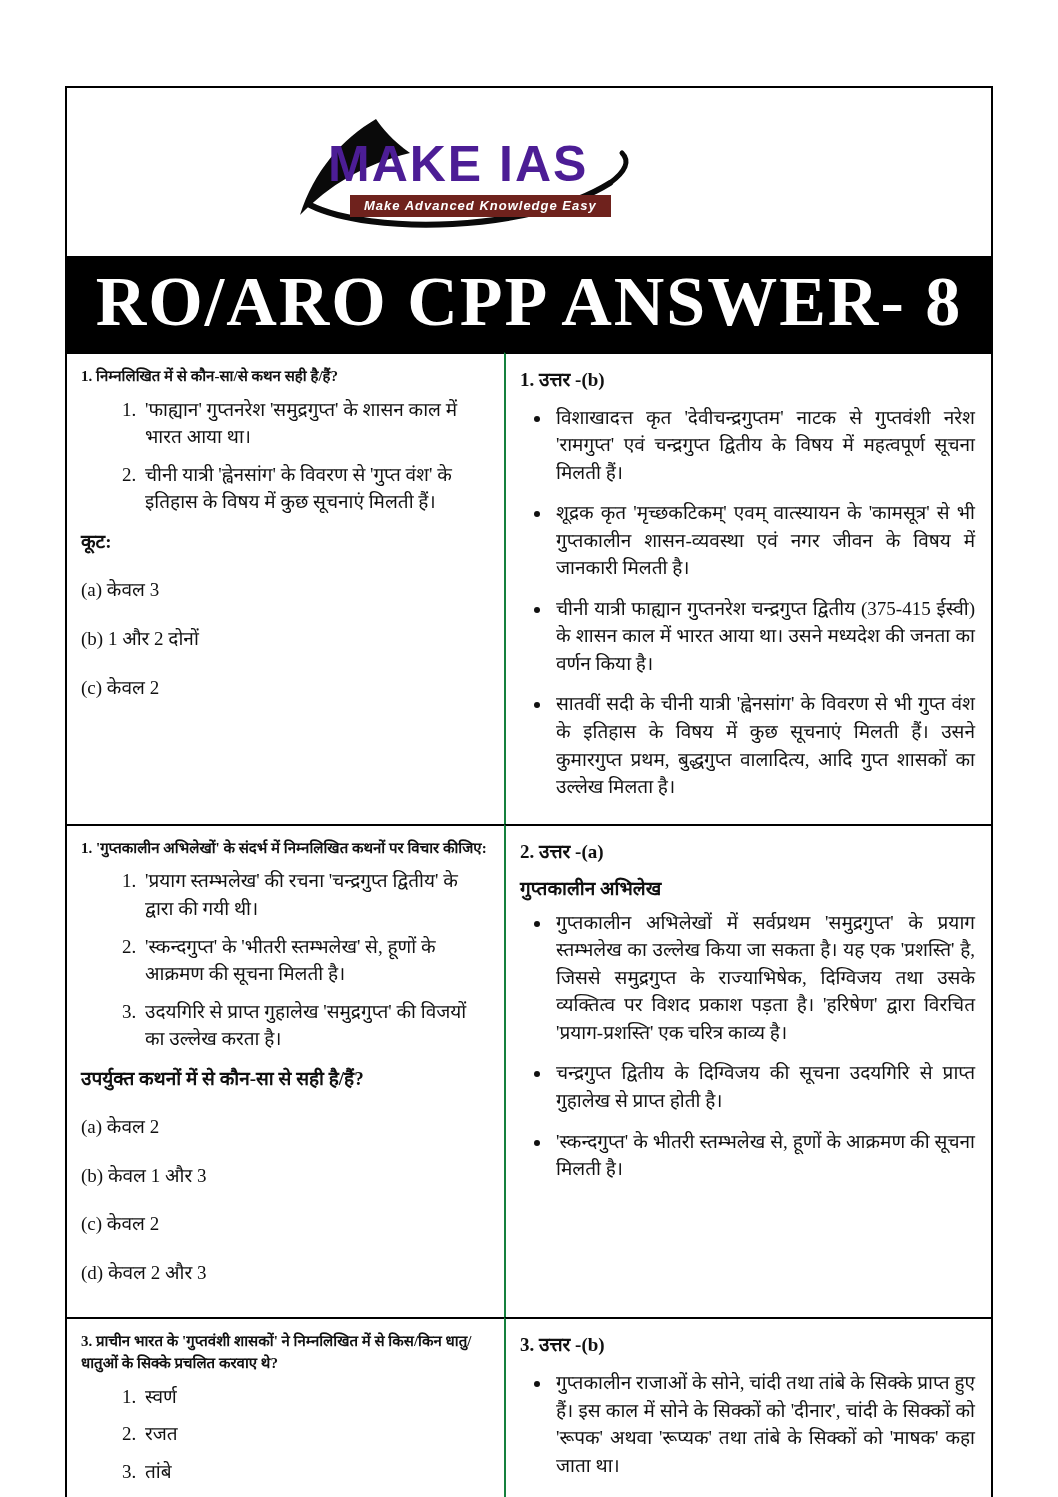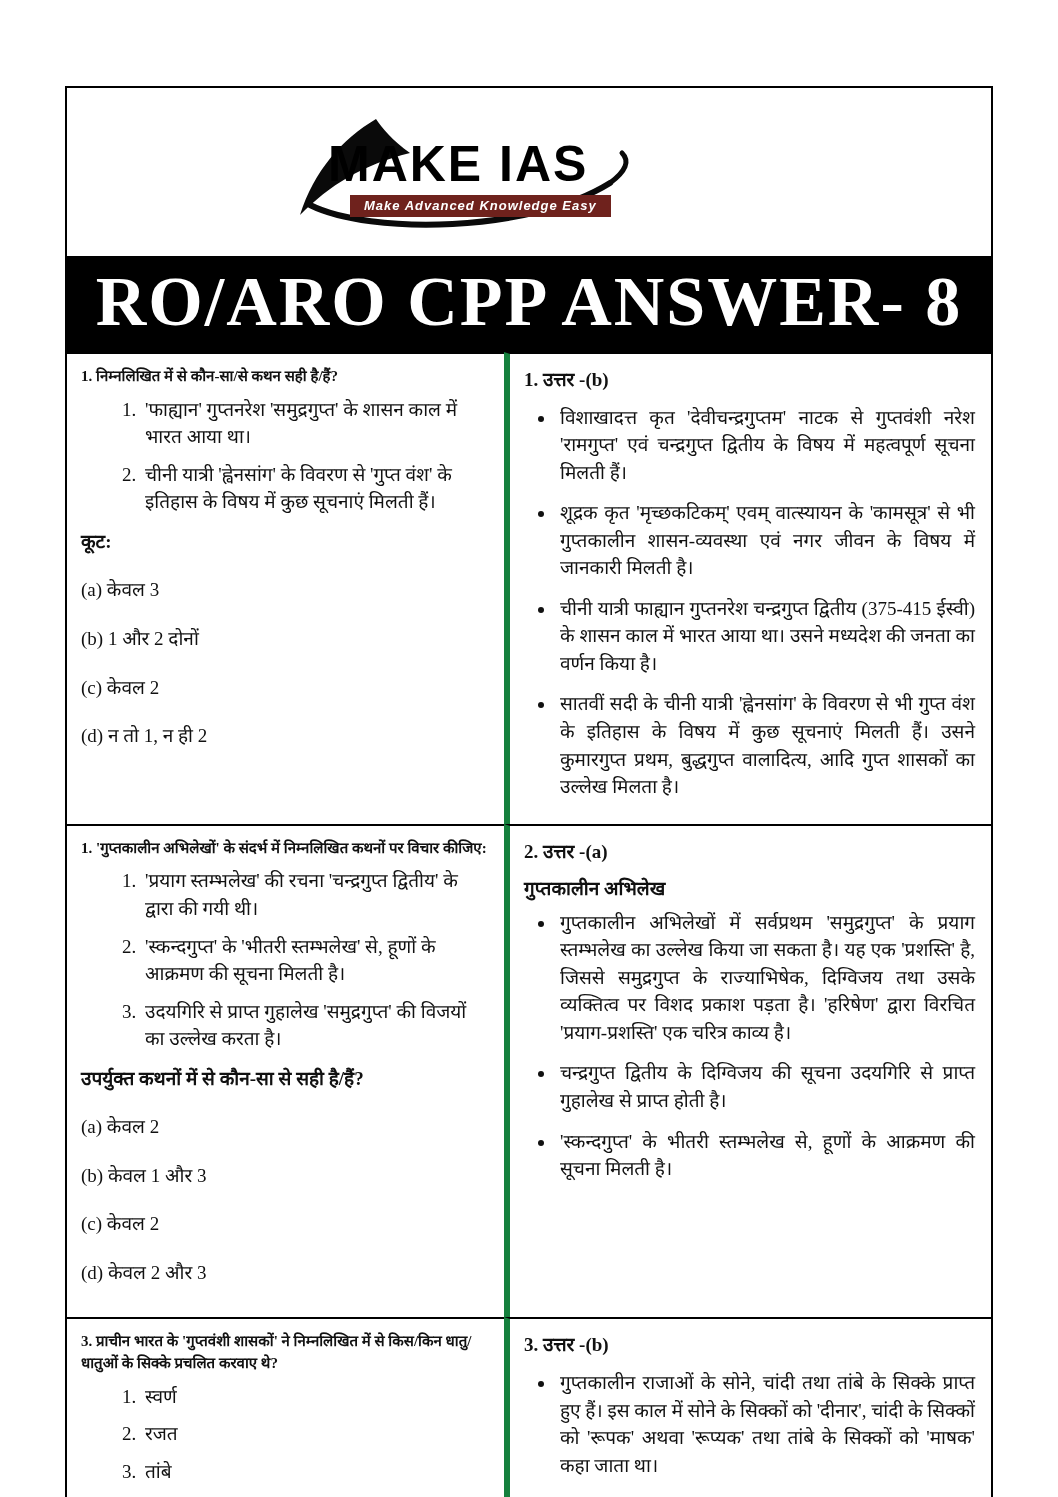--- a/index.html
+++ b/index.html
@@ -27,21 +27,21 @@
   }
   .logo { position: relative; width: 310px; transform: translateX(-48px); padding-top: 8px; }
   .logo-swoosh { position: absolute; left: -46px; top: -14px; width: 360px; height: 130px; pointer-events: none; }
   .logo-title {
     position: relative;
     display: block;
     font-family: "Liberation Sans", sans-serif;
     font-weight: bold;
     font-size: 50px;
     letter-spacing: 2px;
-    color: #000000;
+    color: #4c1d95;
     z-index: 2;
     padding-left: 2px;
   }
   .logo-tagline {
     position: relative;
     z-index: 2;
     display: inline-block;
     margin: 2px 0 0 24px;
     background: #6f221d;
     color: #fff;
@@ -68,21 +68,21 @@
   }
 
   
   .qa-table { display: grid; grid-template-columns: 437px 1fr; }
   .cell {
     border-top: 2px solid #000;
     padding: 12px 16px 10px 14px;
     font-size: 19px;
     line-height: 1.45;
   }
-  .cell.right { border-left: 6px solid #15803d; }
+  .cell.right { border-left: 2px solid #15803d; }
   .r1 { min-height: 420px; }
   .r2 { min-height: 411px; }
   .r3 { min-height: 204px; }
 
   .q-title { font-weight: bold; font-size: 15px; margin-bottom: 8px; }
   ol.q-items { margin: 8px 0 6px 0; padding-left: 60px; }
   ol.q-items li { margin-bottom: 10px; padding-left: 4px; }
   .code-label { font-weight: bold; margin: 12px 0 4px 0; }
   .prompt { font-weight: bold; margin: 12px 0 4px 0; }
   .option { margin: 21px 0; }
@@ -118,21 +118,20 @@
     <div class="cell left r1">
       <div class="q-title">1. निम्नलिखित में से कौन-सा/से कथन सही है/हैं?</div>
       <ol class="q-items">
         <li>'फाह्यान' गुप्तनरेश 'समुद्रगुप्त' के शासन काल में भारत आया था।</li>
         <li>चीनी यात्री 'ह्वेनसांग' के विवरण से 'गुप्त वंश' के इतिहास के विषय में कुछ सूचनाएं मिलती हैं।</li>
       </ol>
       <div class="code-label">कूट:</div>
       <div class="option">(a) केवल 3</div>
       <div class="option">(b) 1 और 2 दोनों</div>
       <div class="option">(c) केवल 2</div>
-      <div class="option">(d) न तो 1, न ही 2</div>
     </div>
 
     <div class="cell right r1">
       <div class="a-title">1. उत्तर -(b)</div>
       <ul class="a-bullets">
         <li>विशाखादत्त कृत 'देवीचन्द्रगुप्तम' नाटक से गुप्तवंशी नरेश 'रामगुप्त' एवं चन्द्रगुप्त द्वितीय के विषय में महत्वपूर्ण सूचना मिलती हैं।</li>
         <li>शूद्रक कृत 'मृच्छकटिकम्' एवम् वात्स्यायन के 'कामसूत्र' से भी गुप्तकालीन शासन-व्यवस्था एवं नगर जीवन के विषय में जानकारी मिलती है।</li>
         <li>चीनी यात्री फाह्यान गुप्तनरेश चन्द्रगुप्त द्वितीय (375-415 ईस्वी) के शासन काल में भारत आया था। उसने मध्यदेश की जनता का वर्णन किया है।</li>
         <li>सातवीं सदी के चीनी यात्री 'ह्वेनसांग' के विवरण से भी गुप्त वंश के इतिहास के विषय में कुछ सूचनाएं मिलती हैं। उसने कुमारगुप्त प्रथम, बुद्धगुप्त वालादित्य, आदि गुप्त शासकों का उल्लेख मिलता है।</li>
       </ul>

